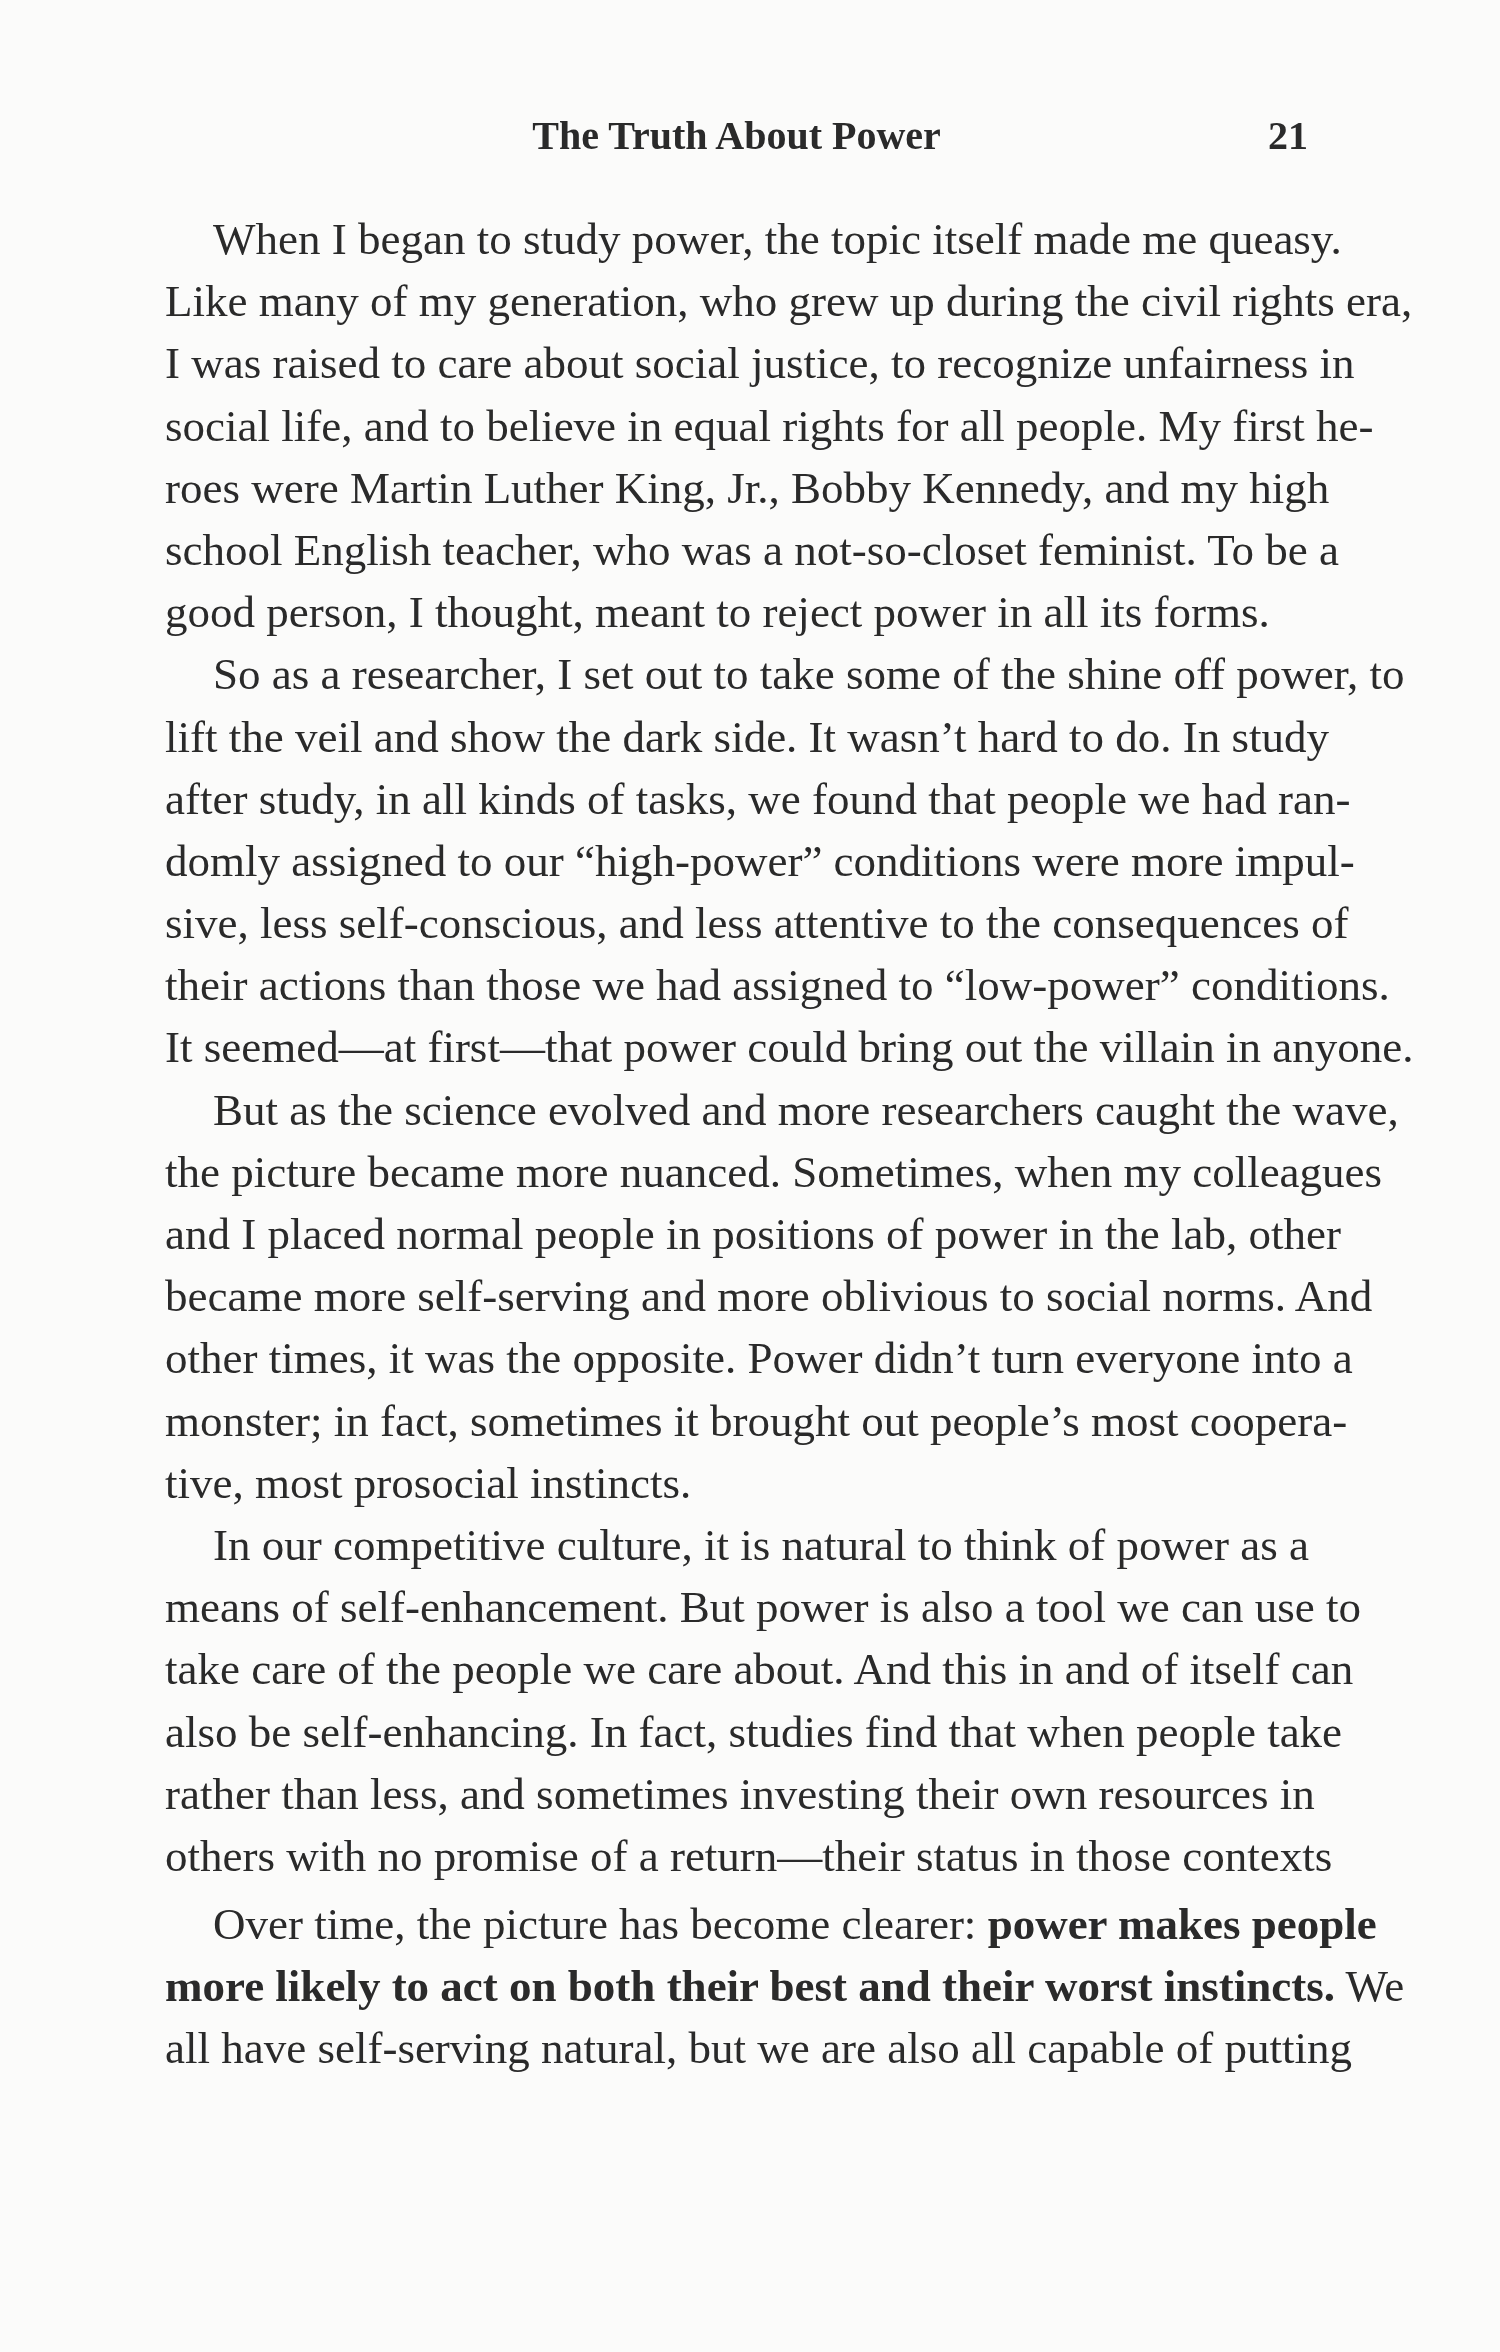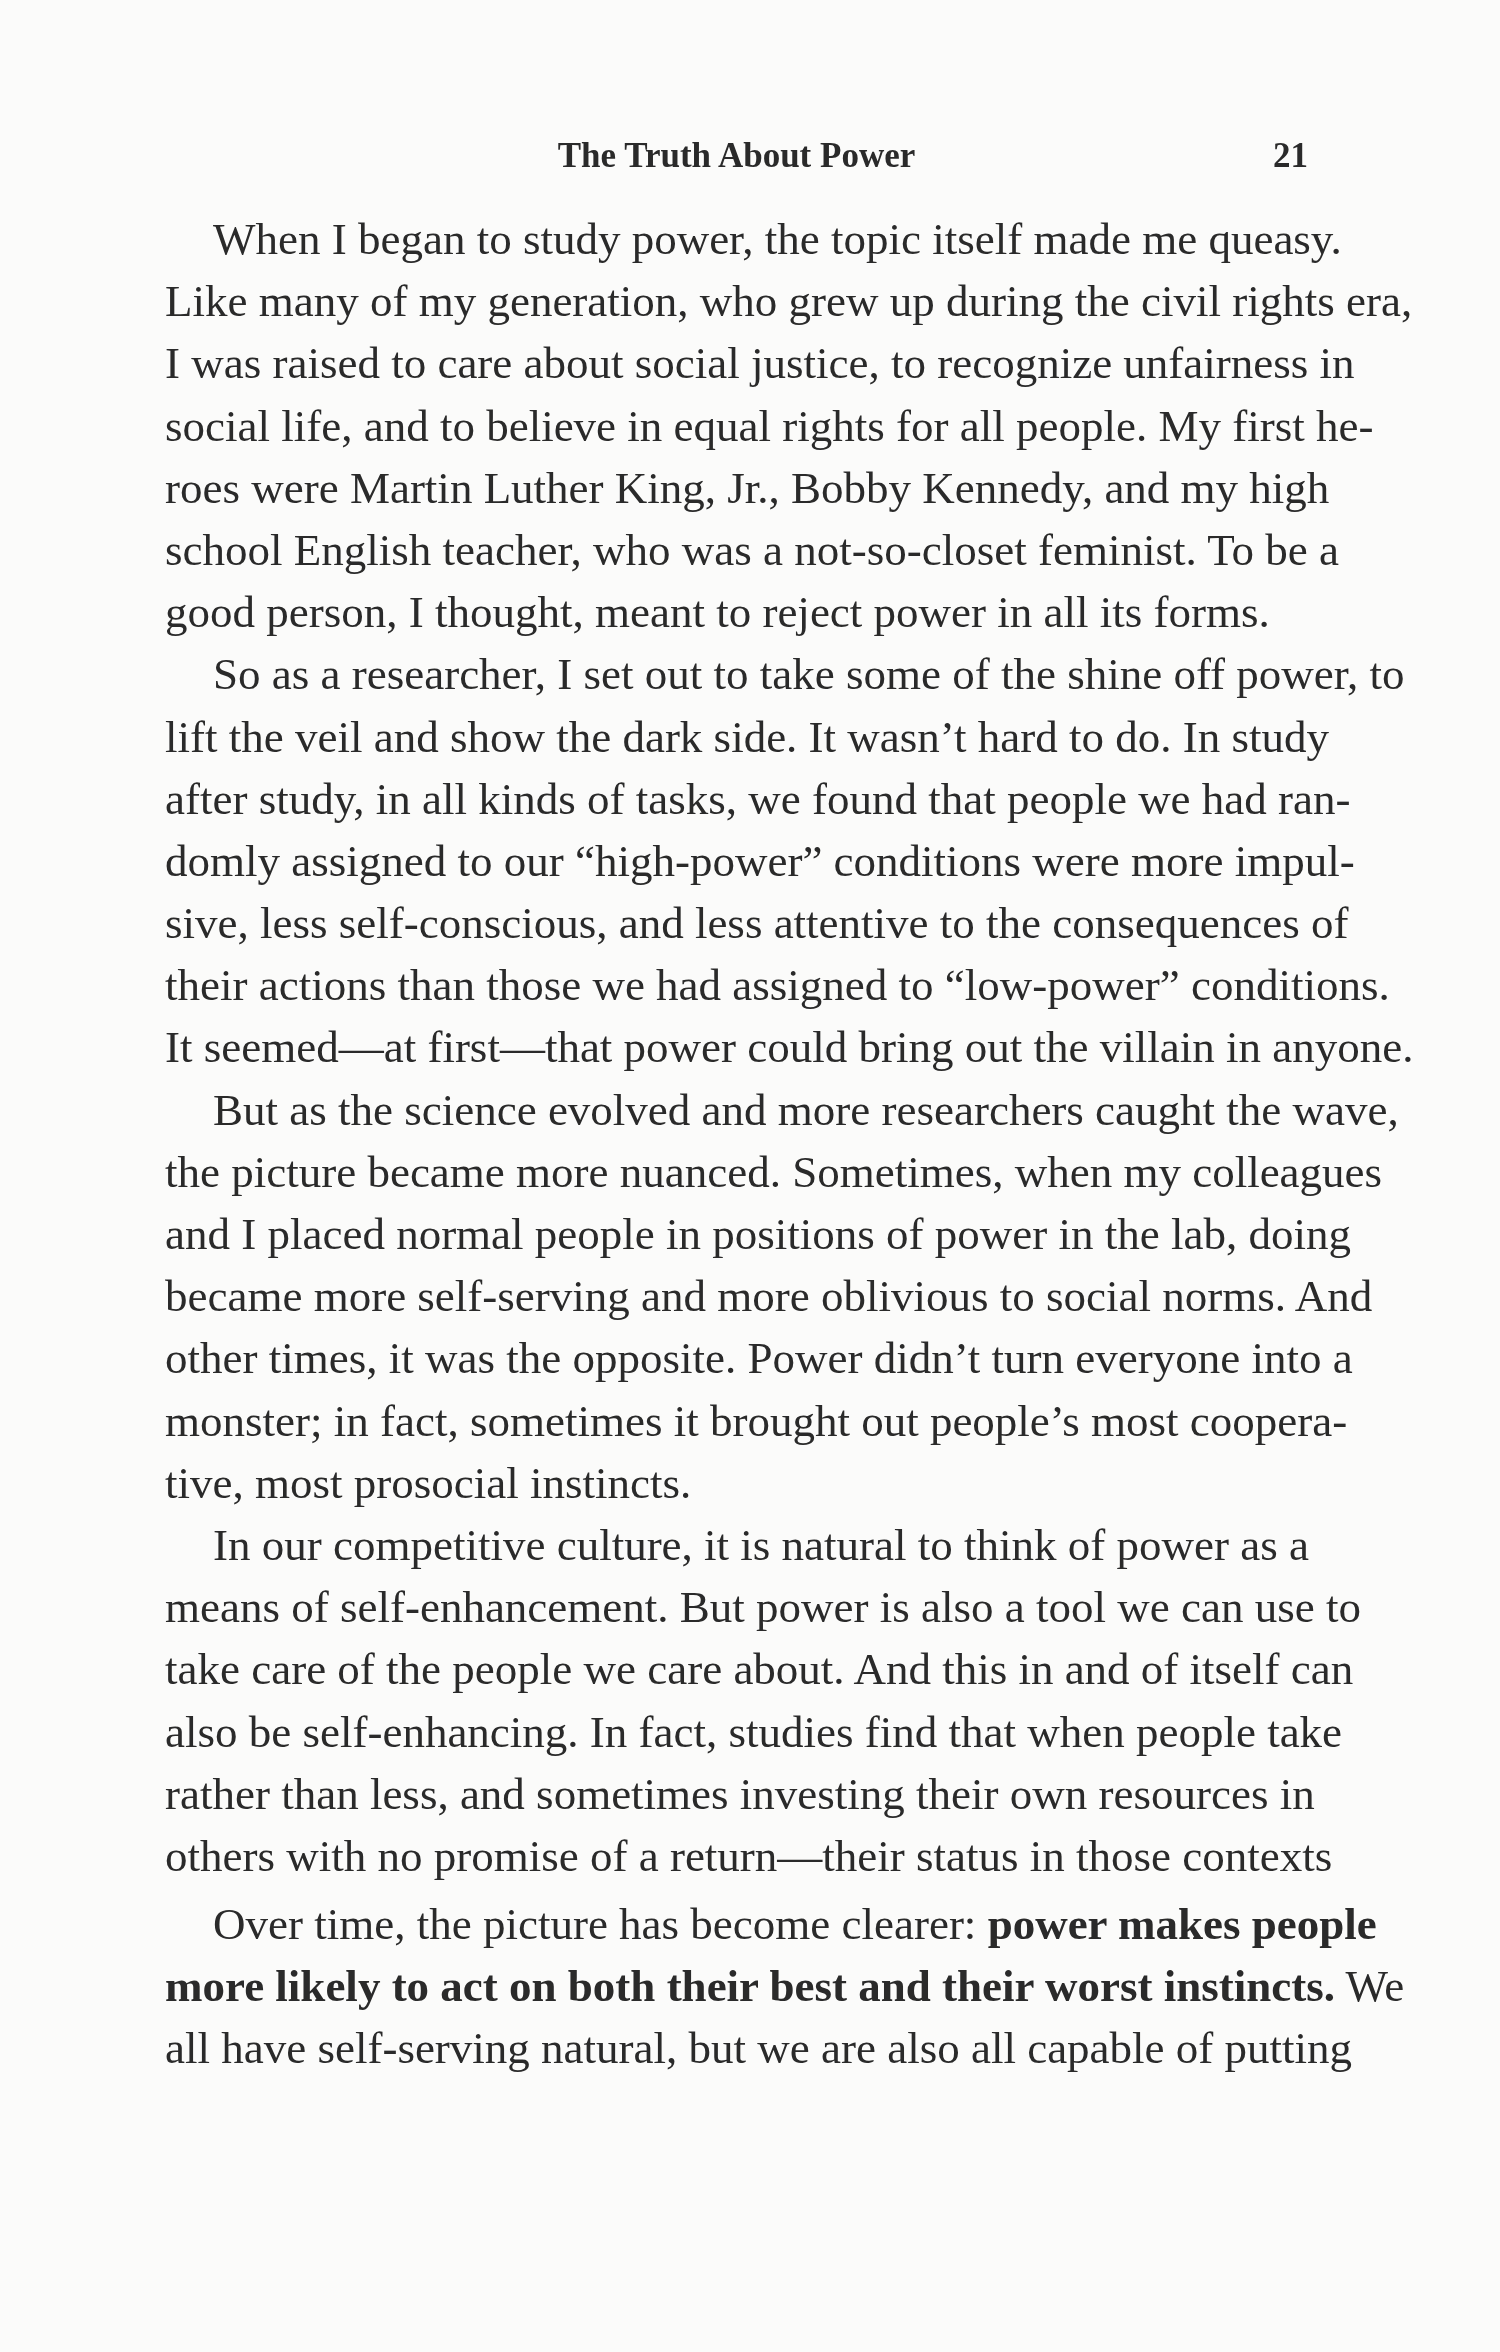--- a/index.html
+++ b/index.html
@@ -2,22 +2,22 @@
 <html><head>
 <meta charset="utf-8">
 <style>
   html, body { margin: 0; padding: 0; }
   body {
     width: 1500px; height: 2352px; background: #fbfbfa;
     position: relative; overflow: hidden;
     font-family: "Liberation Serif", "DejaVu Serif", serif; color: #2a2a2a;
   }
   .running-head {
-    position: absolute; top: 136px; left: 165px; width: 1143px; height: 50px;
-    font-size: 35px; font-weight: bold;
+    position: absolute; top: 112px; left: 165px; width: 1143px; height: 50px;
+    font-size: 40px; font-weight: bold;
   }
   .running-head .title { position: absolute; left: 0; right: 0; text-align: center; top: 0; }
   .running-head .pageno { position: absolute; right: 0; top: 0; }
   .body-text {
     position: absolute; top: 208px; left: 165px; width: 1143px;
     font-size: 45px; line-height: 62.2px;
   }
   .line { display: block; height: 62.2px; white-space: nowrap; text-align: justify; text-align-last: justify; }
   .line.last { text-align-last: left; }
   .line.indent { padding-left: 48px; }
@@ -47,21 +47,21 @@
     <span class="line">lift the veil and show the dark side. It wasn’t hard to do. In study</span>
     <span class="line">after study, in all kinds of tasks, we found that people we had ran-</span>
     <span class="line">domly assigned to our “high-power” conditions were more impul-</span>
     <span class="line">sive, less self-conscious, and less attentive to the consequences of</span>
     <span class="line">their actions than those we had assigned to “low-power” conditions.</span>
     <span class="line last">It seemed—at first—that power could bring out the villain in anyone.</span>
   </div>
   <div>
     <span class="line indent">But as the science evolved and more researchers caught the wave,</span>
     <span class="line">the picture became more nuanced. Sometimes, when my colleagues</span>
-    <span class="line">and I placed normal people in positions of power in the lab, doing</span>
+    <span class="line">and I placed normal people in positions of power in the lab, other</span>
     <span class="line">became more self-serving and more oblivious to social norms. And</span>
     <span class="line">other times, it was the opposite. Power didn’t turn everyone into a</span>
     <span class="line">monster; in fact, sometimes it brought out people’s most coopera-</span>
     <span class="line last">tive, most prosocial instincts.</span>
   </div>
   <div>
     <span class="line indent">In our competitive culture, it is natural to think of power as a</span>
     <span class="line">means of self-enhancement. But power is also a tool we can use to</span>
     <span class="line">take care of the people we care about. And this in and of itself can</span>
     <span class="line">also be self-enhancing. In fact, studies find that when people take</span>

